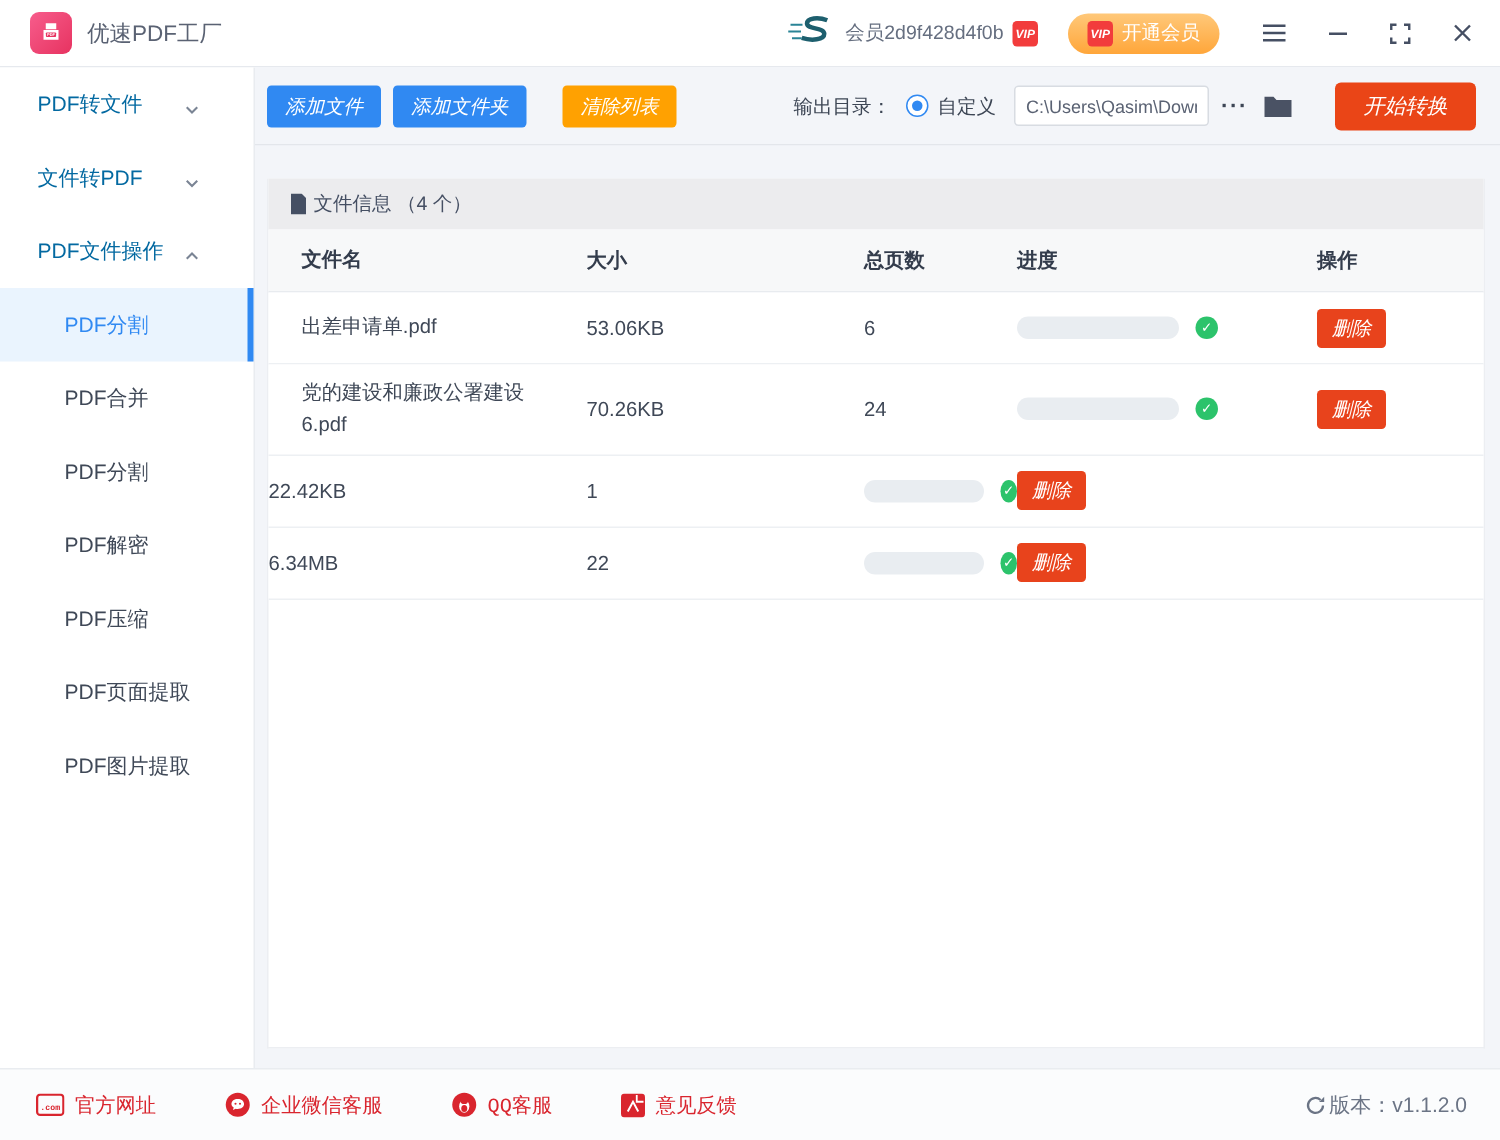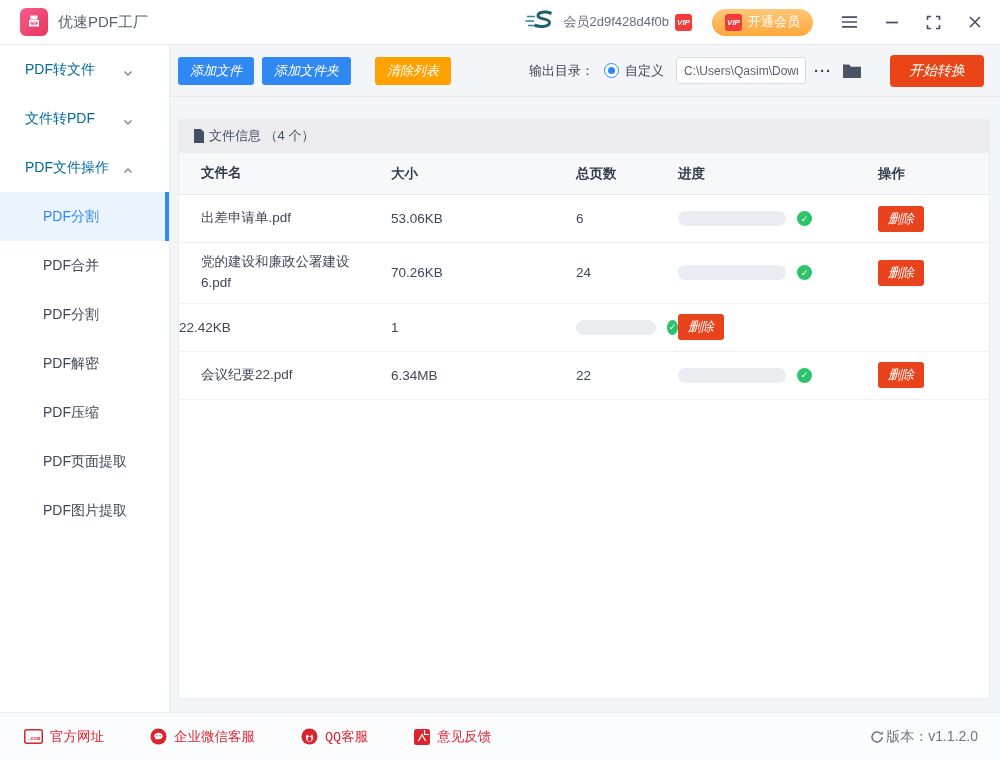--- a/index.html
+++ b/index.html
@@ -266,21 +266,20 @@
             <span class="progress-cell">
               <span class="progress-track"><span class="progress-fill" style="width: 100%;"></span></span>
               <span class="check-icon">✓</span>
             </span>
             <span>
               <button class="btn btn-delete">删除</button>
             </span>
           </div>
 
           <div class="grid-row file-row">
-            <span class="cell-name">会议纪要22.pdf</span>
             <span>6.34MB</span>
             <span>22</span>
             <span class="progress-cell">
               <span class="progress-track"><span class="progress-fill" style="width: 100%;"></span></span>
               <span class="check-icon">✓</span>
             </span>
             <span>
               <button class="btn btn-delete">删除</button>
             </span>
           </div>

